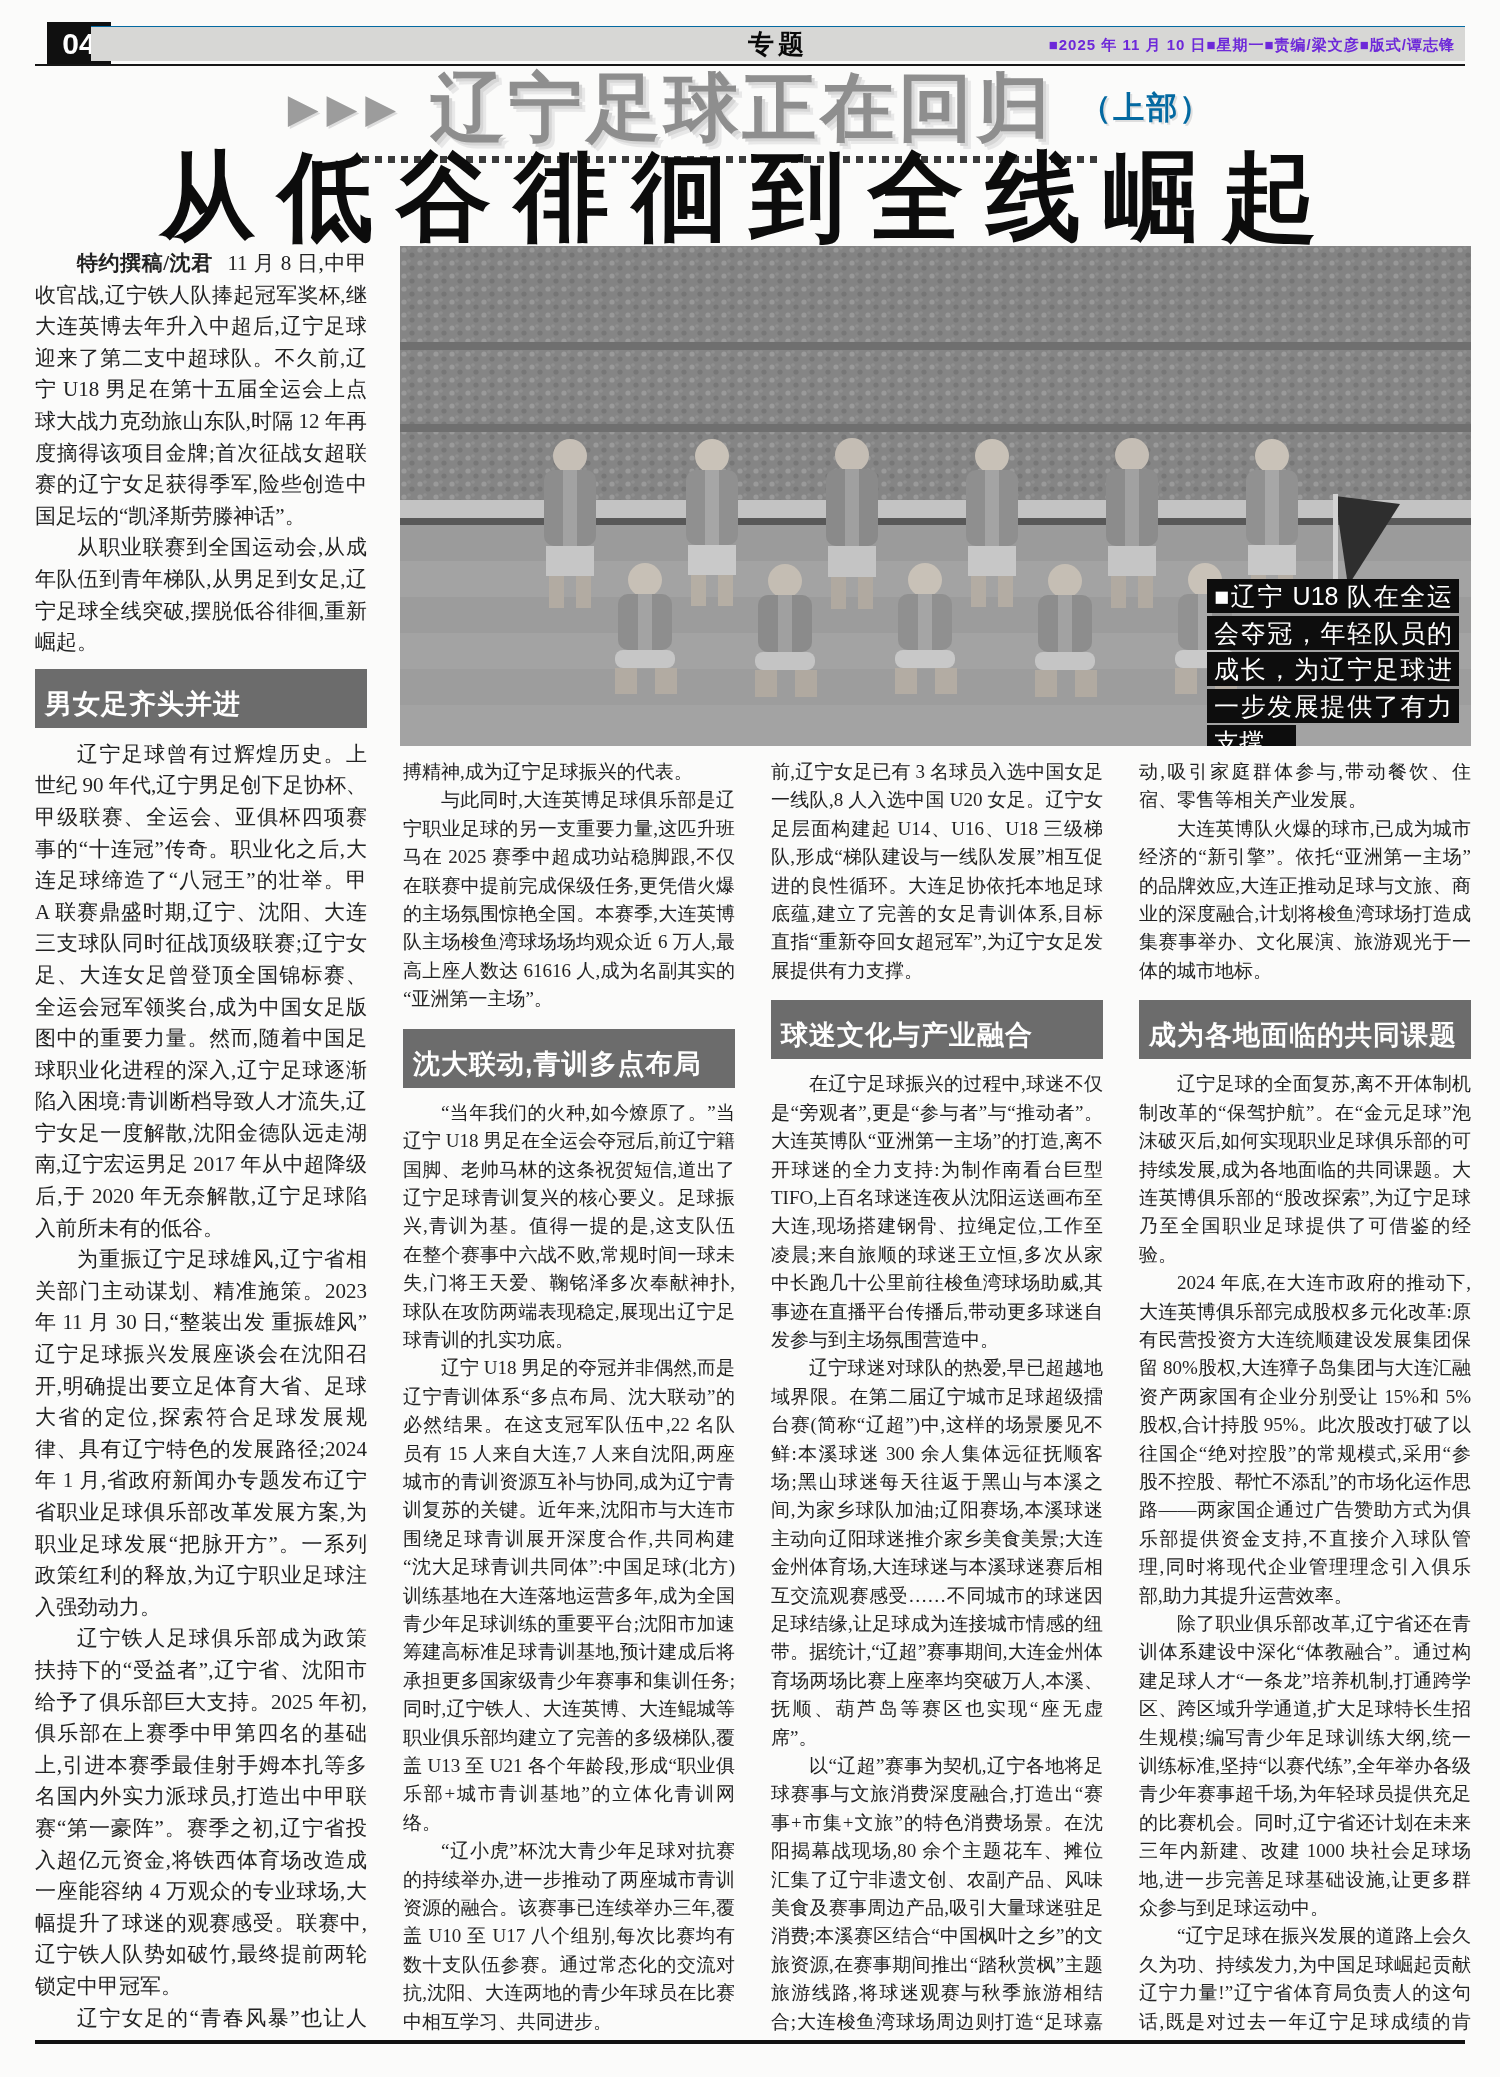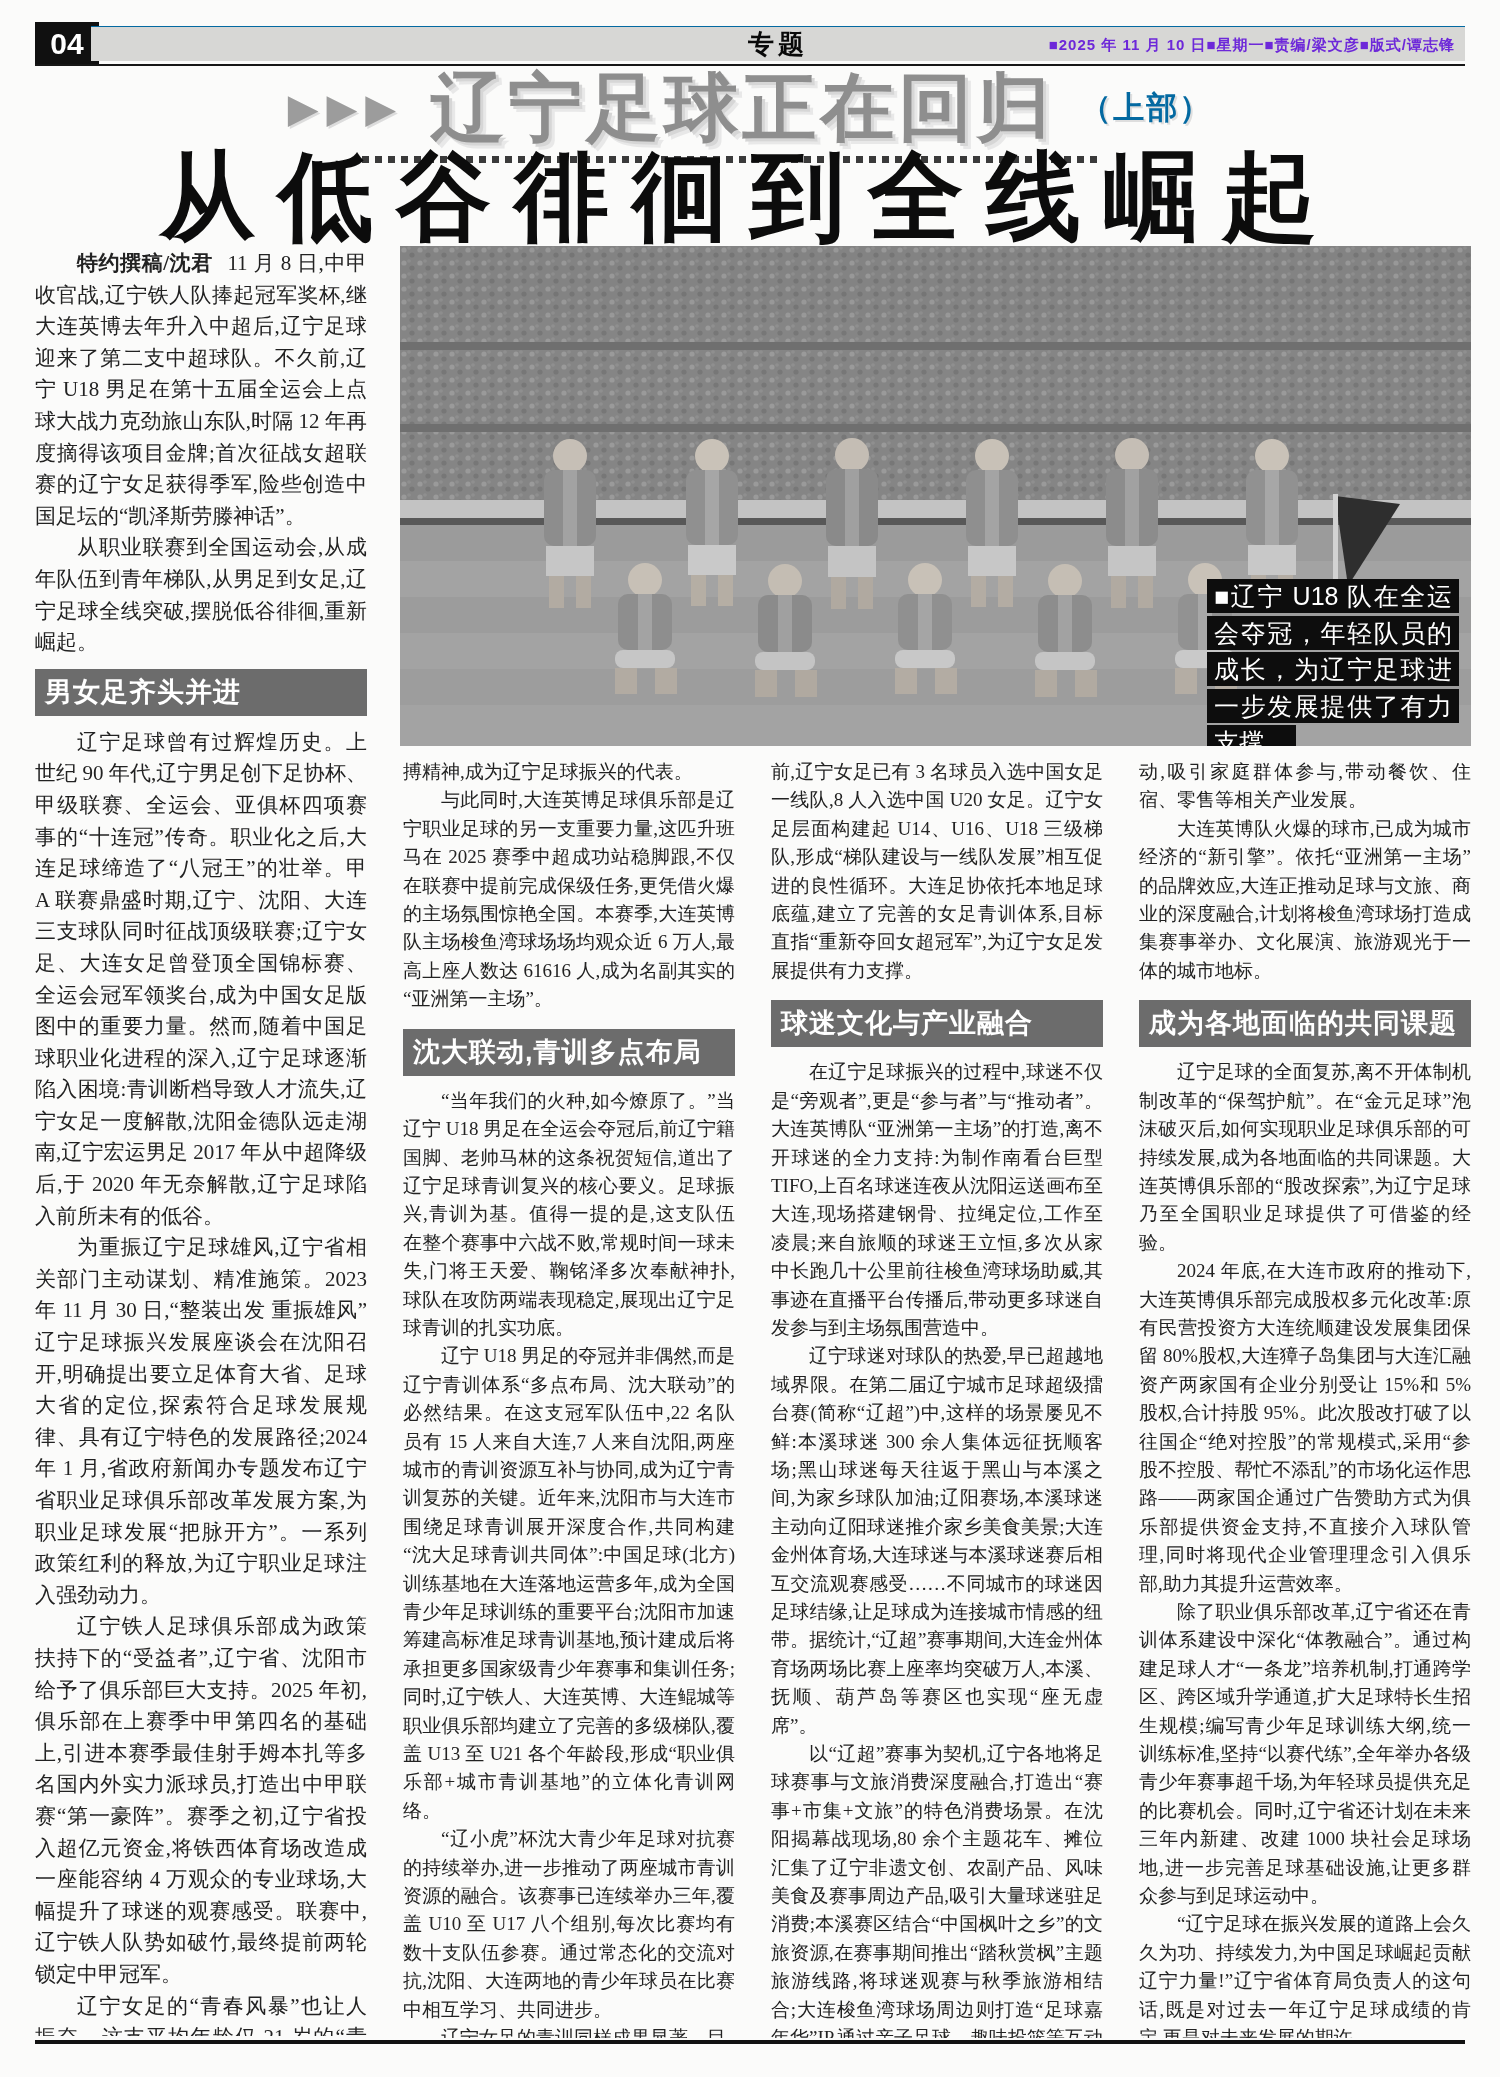--- a/index.html
+++ b/index.html
@@ -5,21 +5,21 @@
   html,body{margin:0;padding:0;}
   body{
     width:1500px;height:2077px;position:relative;
     background:#fbfbfa;color:#1c1c1c;
     font-family:"Liberation Serif","DejaVu Serif",serif;
     overflow:hidden;
   }
   
   .topbar{position:absolute;left:35px;top:24px;width:1430px;height:38px;}
   .pageno{
-    position:absolute;left:0;top:-2px;width:64px;height:44px;
+    position:absolute;left:12px;top:-2px;width:64px;height:44px;
     background:#101010;color:#fff;
     font-family:"Liberation Sans","DejaVu Sans",sans-serif;
     font-weight:bold;font-size:30px;line-height:44px;text-align:center;
   }
   .barfill{
     position:absolute;left:56px;top:2px;right:0;height:34px;
     background:#d7d7d5;border-top:1px solid #0369a1;
   }
   .topbar::after{
     content:"";position:absolute;left:0;right:0;top:40px;height:2px;background:#161616;
@@ -89,21 +89,21 @@
     text-align:justify;color:#222;
   }
   .col p{margin:0;text-indent:2em;}
   .col p.cont{text-indent:0;}
   .col1{left:35px;top:248px;height:1788px;font-size:21px;line-height:31.6px;}
   .col2{left:403px;top:758px;height:1280px;font-size:19px;line-height:28.4px;}
   .col3{left:771px;top:758px;height:1280px;font-size:19px;line-height:28.4px;}
   .col4{left:1139px;top:758px;height:1280px;font-size:19px;line-height:28.4px;}
   .byline{font-weight:bold;margin-right:.7em;}
   .schead{
-    margin:15px 0 11px;padding:8px 10px 8px;
+    margin:15px 0 11px;padding:20px 10px 8px;
     background:#6c6c6c;color:#fff;
     font-family:"Liberation Sans","DejaVu Sans",sans-serif;
     font-weight:900;font-size:27px;line-height:1.15;letter-spacing:1px;
     text-align:left;text-indent:0;
   }
   .col1 .schead{margin-top:10px;}
   
   .bottomrule{
     position:absolute;left:35px;top:2040px;width:1430px;height:4px;background:#111;
   }

